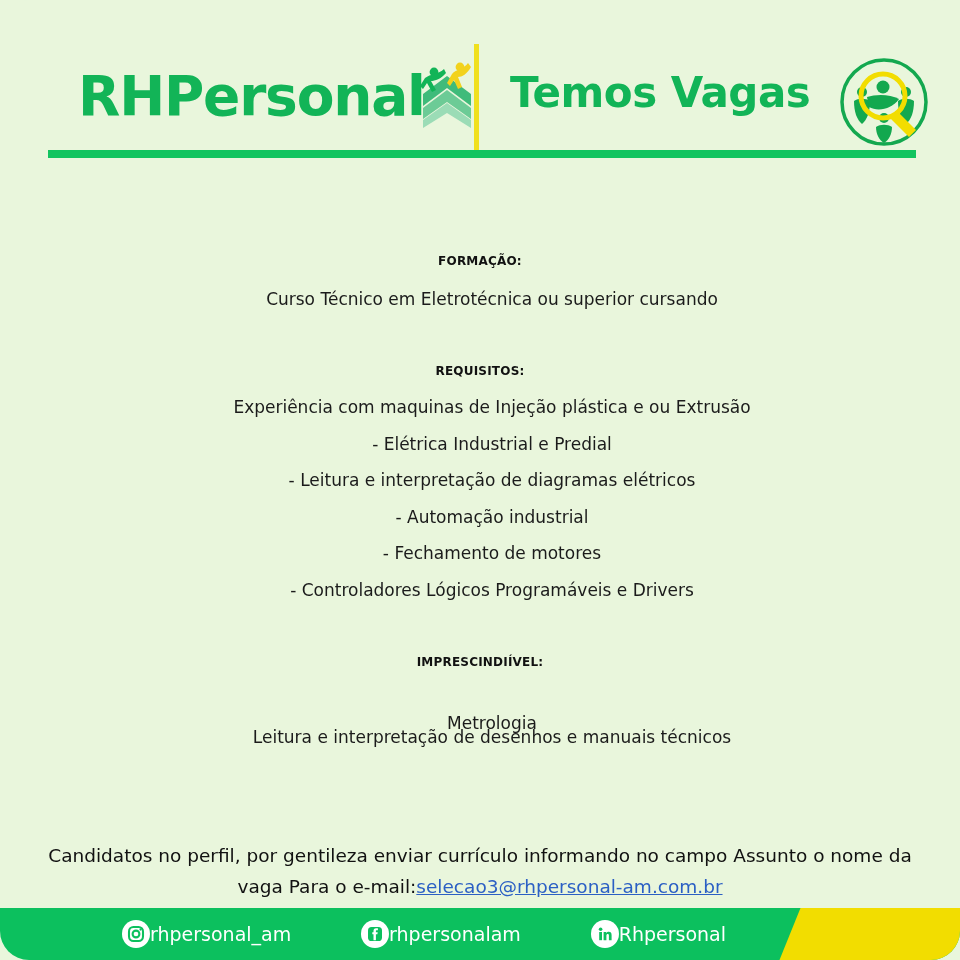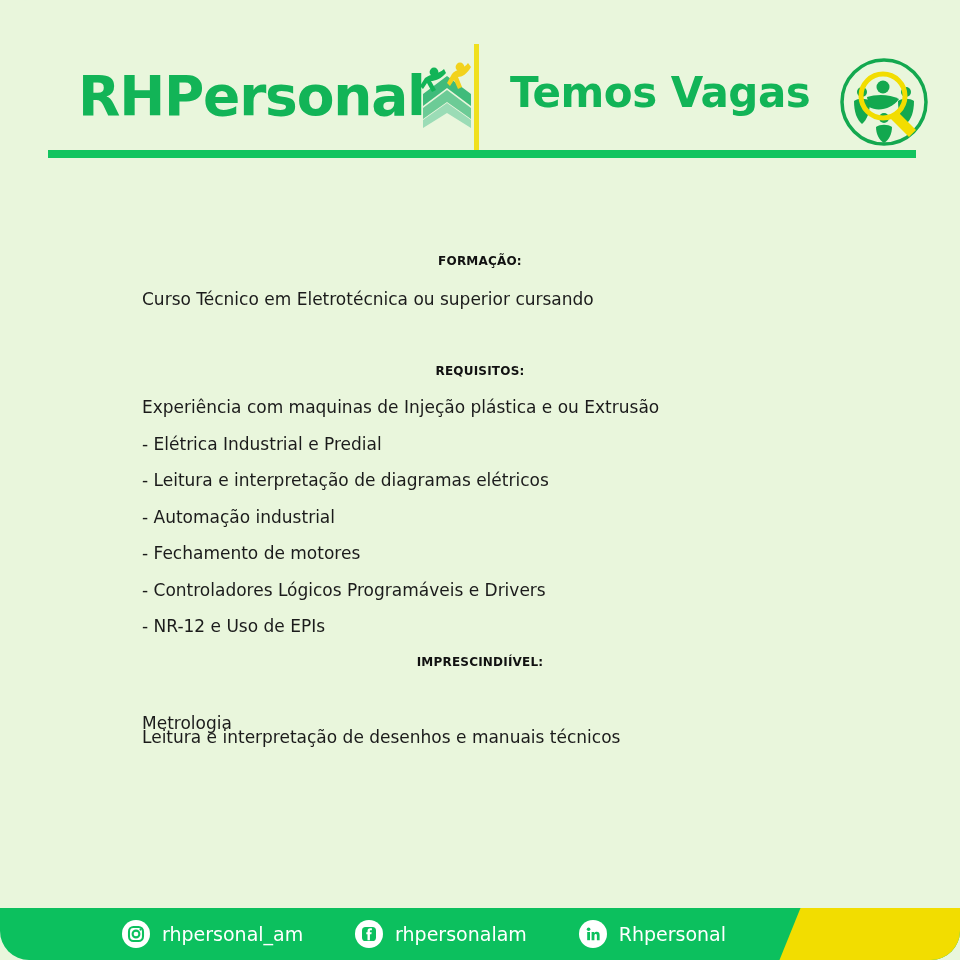--- a/index.html
+++ b/index.html
@@ -97,21 +97,21 @@
     font-family: "DejaVu Sans", sans-serif;
     font-size: 12px;
     font-weight: bold;
     color: #111;
     letter-spacing: 0.2px;
   }
   .body-line {
     position: absolute;
     left: 142px;
     width: 700px;
-    text-align: left;
+    text-align: center;
     font-family: "DejaVu Sans", sans-serif;
     font-size: 17px;
     color: #1b1b1b;
     white-space: nowrap;
   }
 
   #head-formacao { top: 254px; }
   #head-requisitos { top: 364px; }
   #head-imprescindivel { top: 655px; }
 
@@ -160,21 +160,21 @@
     display: flex;
     align-items: center;
     justify-content: space-between;
     padding-left: 122px;
     padding-right: 34px;
     box-sizing: border-box;
   }
   .social {
     display: flex;
     align-items: center;
-    gap: 12px;
+    gap: 0;
   }
   .social-label {
     font-family: "DejaVu Sans", sans-serif;
     font-size: 19px;
     color: #ffffff;
     white-space: nowrap;
   }
   .social-ico {
     width: 28px; height: 28px;
     flex: 0 0 28px;
@@ -236,26 +236,28 @@
   <div class="section-head" id="head-formacao">FORMAÇÃO:</div>
   <div class="body-line" style="top:289px">Curso Técnico em Eletrotécnica ou superior cursando</div>
 
   <div class="section-head" id="head-requisitos">REQUISITOS:</div>
   <div class="body-line" style="top:434px">- Elétrica Industrial e Predial</div>
   <div class="body-line" style="top:397px">Experiência com maquinas de  Injeção plástica e ou Extrusão</div>
   <div class="body-line" style="top:470px">- Leitura e interpretação de diagramas elétricos</div>
   <div class="body-line" style="top:507px">- Automação industrial</div>
   <div class="body-line" style="top:543px">- Fechamento de motores</div>
   <div class="body-line" style="top:580px">- Controladores Lógicos Programáveis e Drivers</div>
-  <div class="body-line" style="top:616px">- NR-12 e Uso de EPIs</div>
 
   <div class="section-head" id="head-imprescindivel">IMPRESCINDIÍVEL:</div>
   <div class="body-line" style="top:713px">Metrologia</div>
   <div class="body-line" style="top:727px">Leitura e interpretação de desenhos e manuais técnicos</div>
 
+  <div class="cta">
+    <span>Candidatos no perfil, por gentileza enviar currículo informando no campo Assunto o nome da vaga  Para o e-mail:</span><a class="cta-link" href="#">selecao3@rhpersonal-am.com.br</a>
+  </div>
 
   <div class="footer-bar"></div>
   <div class="footer-yellow">
       <i></i>
     </div>
 
   <div class="socials">
 
     <div class="social">
       <span class="social-ico">

